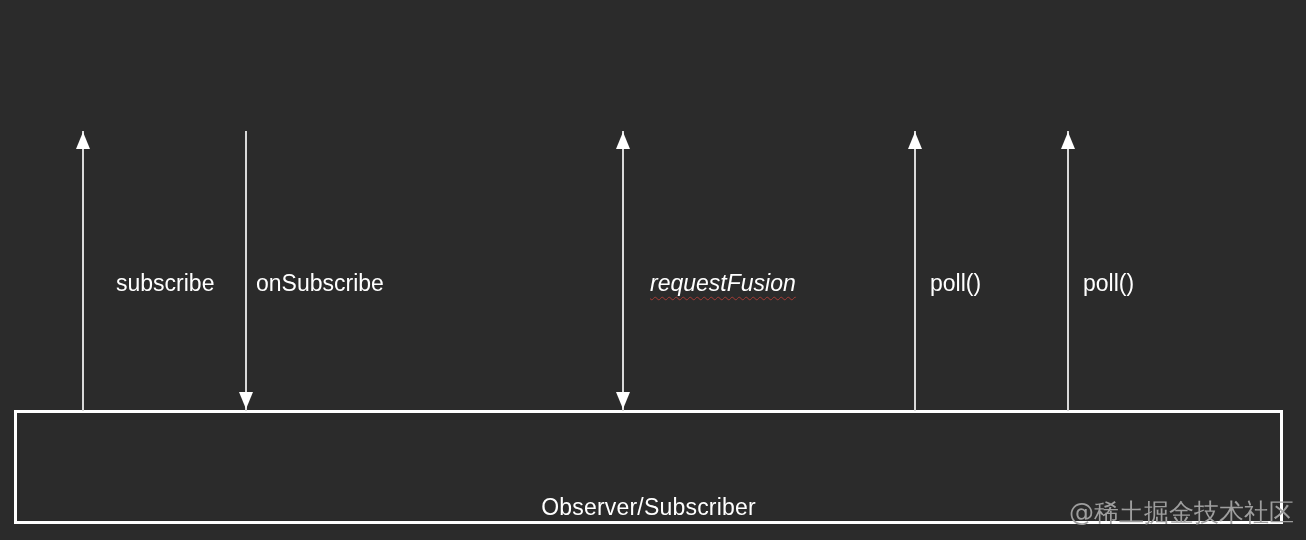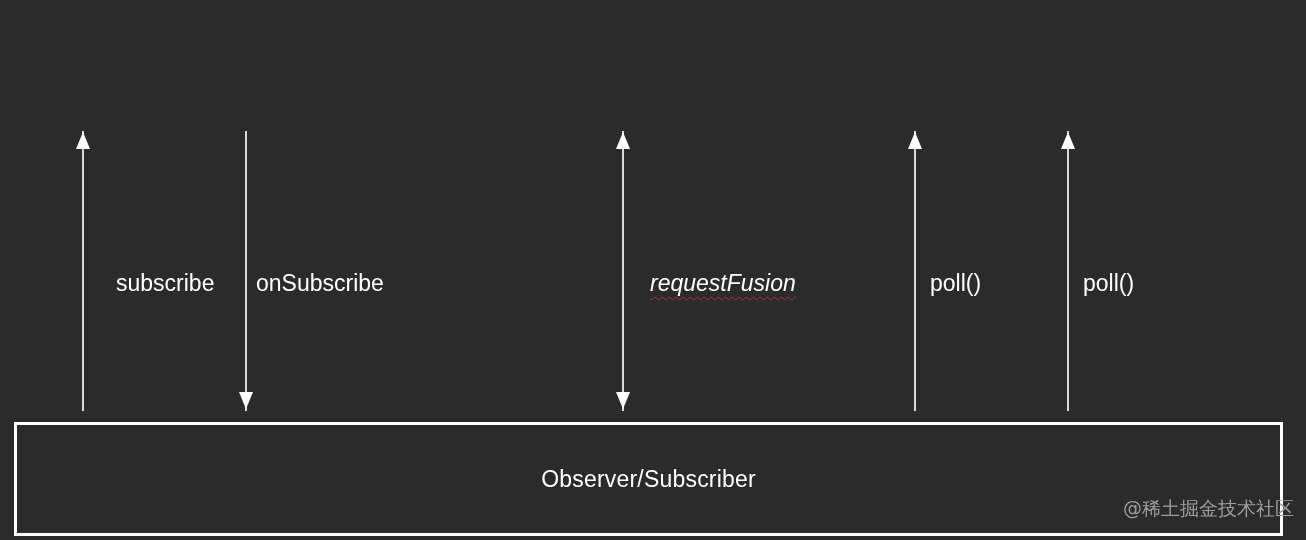--- a/index.html
+++ b/index.html
@@ -24,22 +24,23 @@
     display: flex;
     align-items: center;
     justify-content: center;
     box-sizing: content-box;
   }
   .box.top {
     top: 14px;
     height: 111px;
   }
   .box.bottom {
-    top: 422px;
+    top: 410px;
     height: 108px;
+    align-items: flex-end;
   }
   .box-label {
     color: var(--text, #ffffff);
     font-size: 23px;
     letter-spacing: 0.2px;
     white-space: nowrap;
   }
   .arrow-line {
     position: absolute;
     top: 131px;
@@ -75,21 +76,21 @@
     text-decoration-style: wavy;
     text-decoration-color: var(--squiggle, #a43a34);
     text-decoration-thickness: 1px;
     text-underline-offset: 5px;
   }
   .watermark {
     position: absolute;
     right: 12px;
     top: 496px;
     color: var(--watermark, rgba(158,158,158,0.9));
-    font-size: 19px;
+    font-size: 25px;
     z-index: 5;
     white-space: nowrap;
     font-family: "DejaVu Sans", "Liberation Sans", sans-serif;
     margin-left: 28px;
   }
 </style>
 </head>
 <body>
 
 <div class="canvas">

